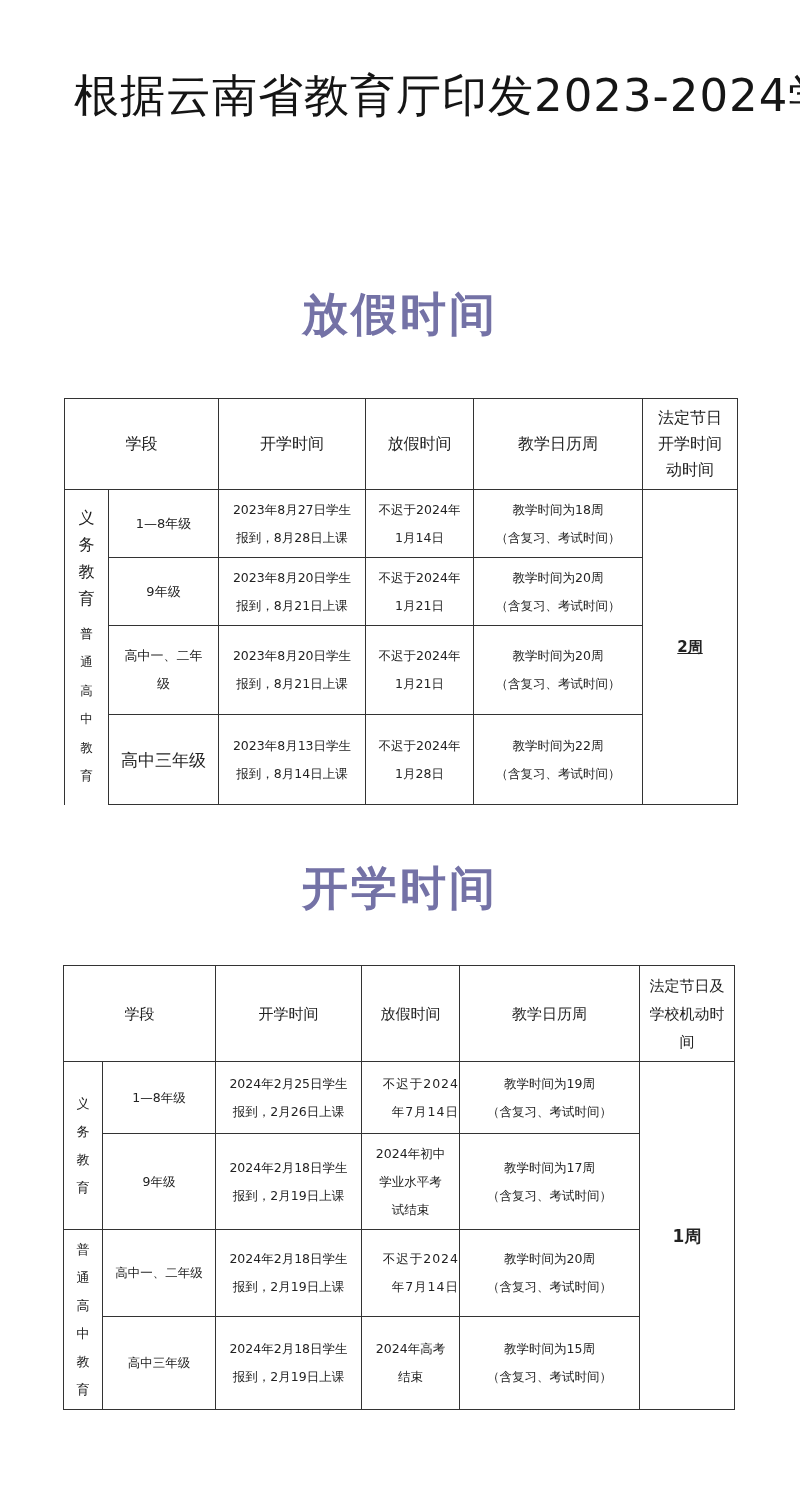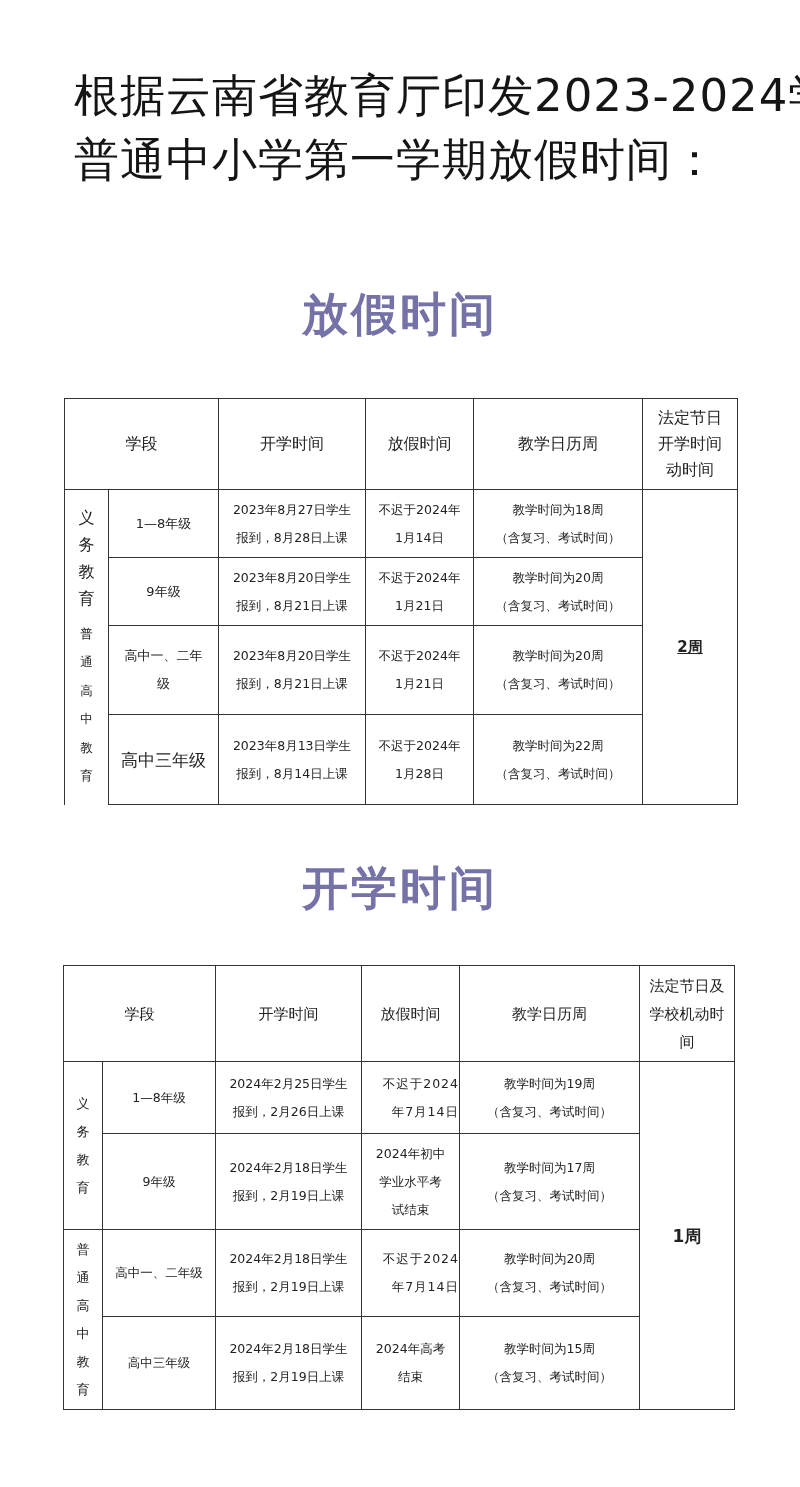--- a/index.html
+++ b/index.html
@@ -36,21 +36,20 @@
     .t2 td.grp { font-size: 13px; line-height: 28px; }
     .t2 td.leftal { text-align: right; padding-left: 3px; letter-spacing: 1px; }
     .t2 td.holiday { font-size: 17px; font-weight: bold; }
     .vert span { display: block; }
   </style>
 </head>
 <body>
 
 <div class="intro">
   <p>根据云南省教育厅印发2023-2024学年普通</p>
-  <p>普通中小学第一学期放假时间：</p>
 </div>
 
 <div class="section-title" style="top:284px;">放假时间</div>
 
 <table class="cal t1">
   <colgroup>
     <col style="width:44px">
       <col style="width:110px">
       <col style="width:147px">
       <col style="width:108px">

